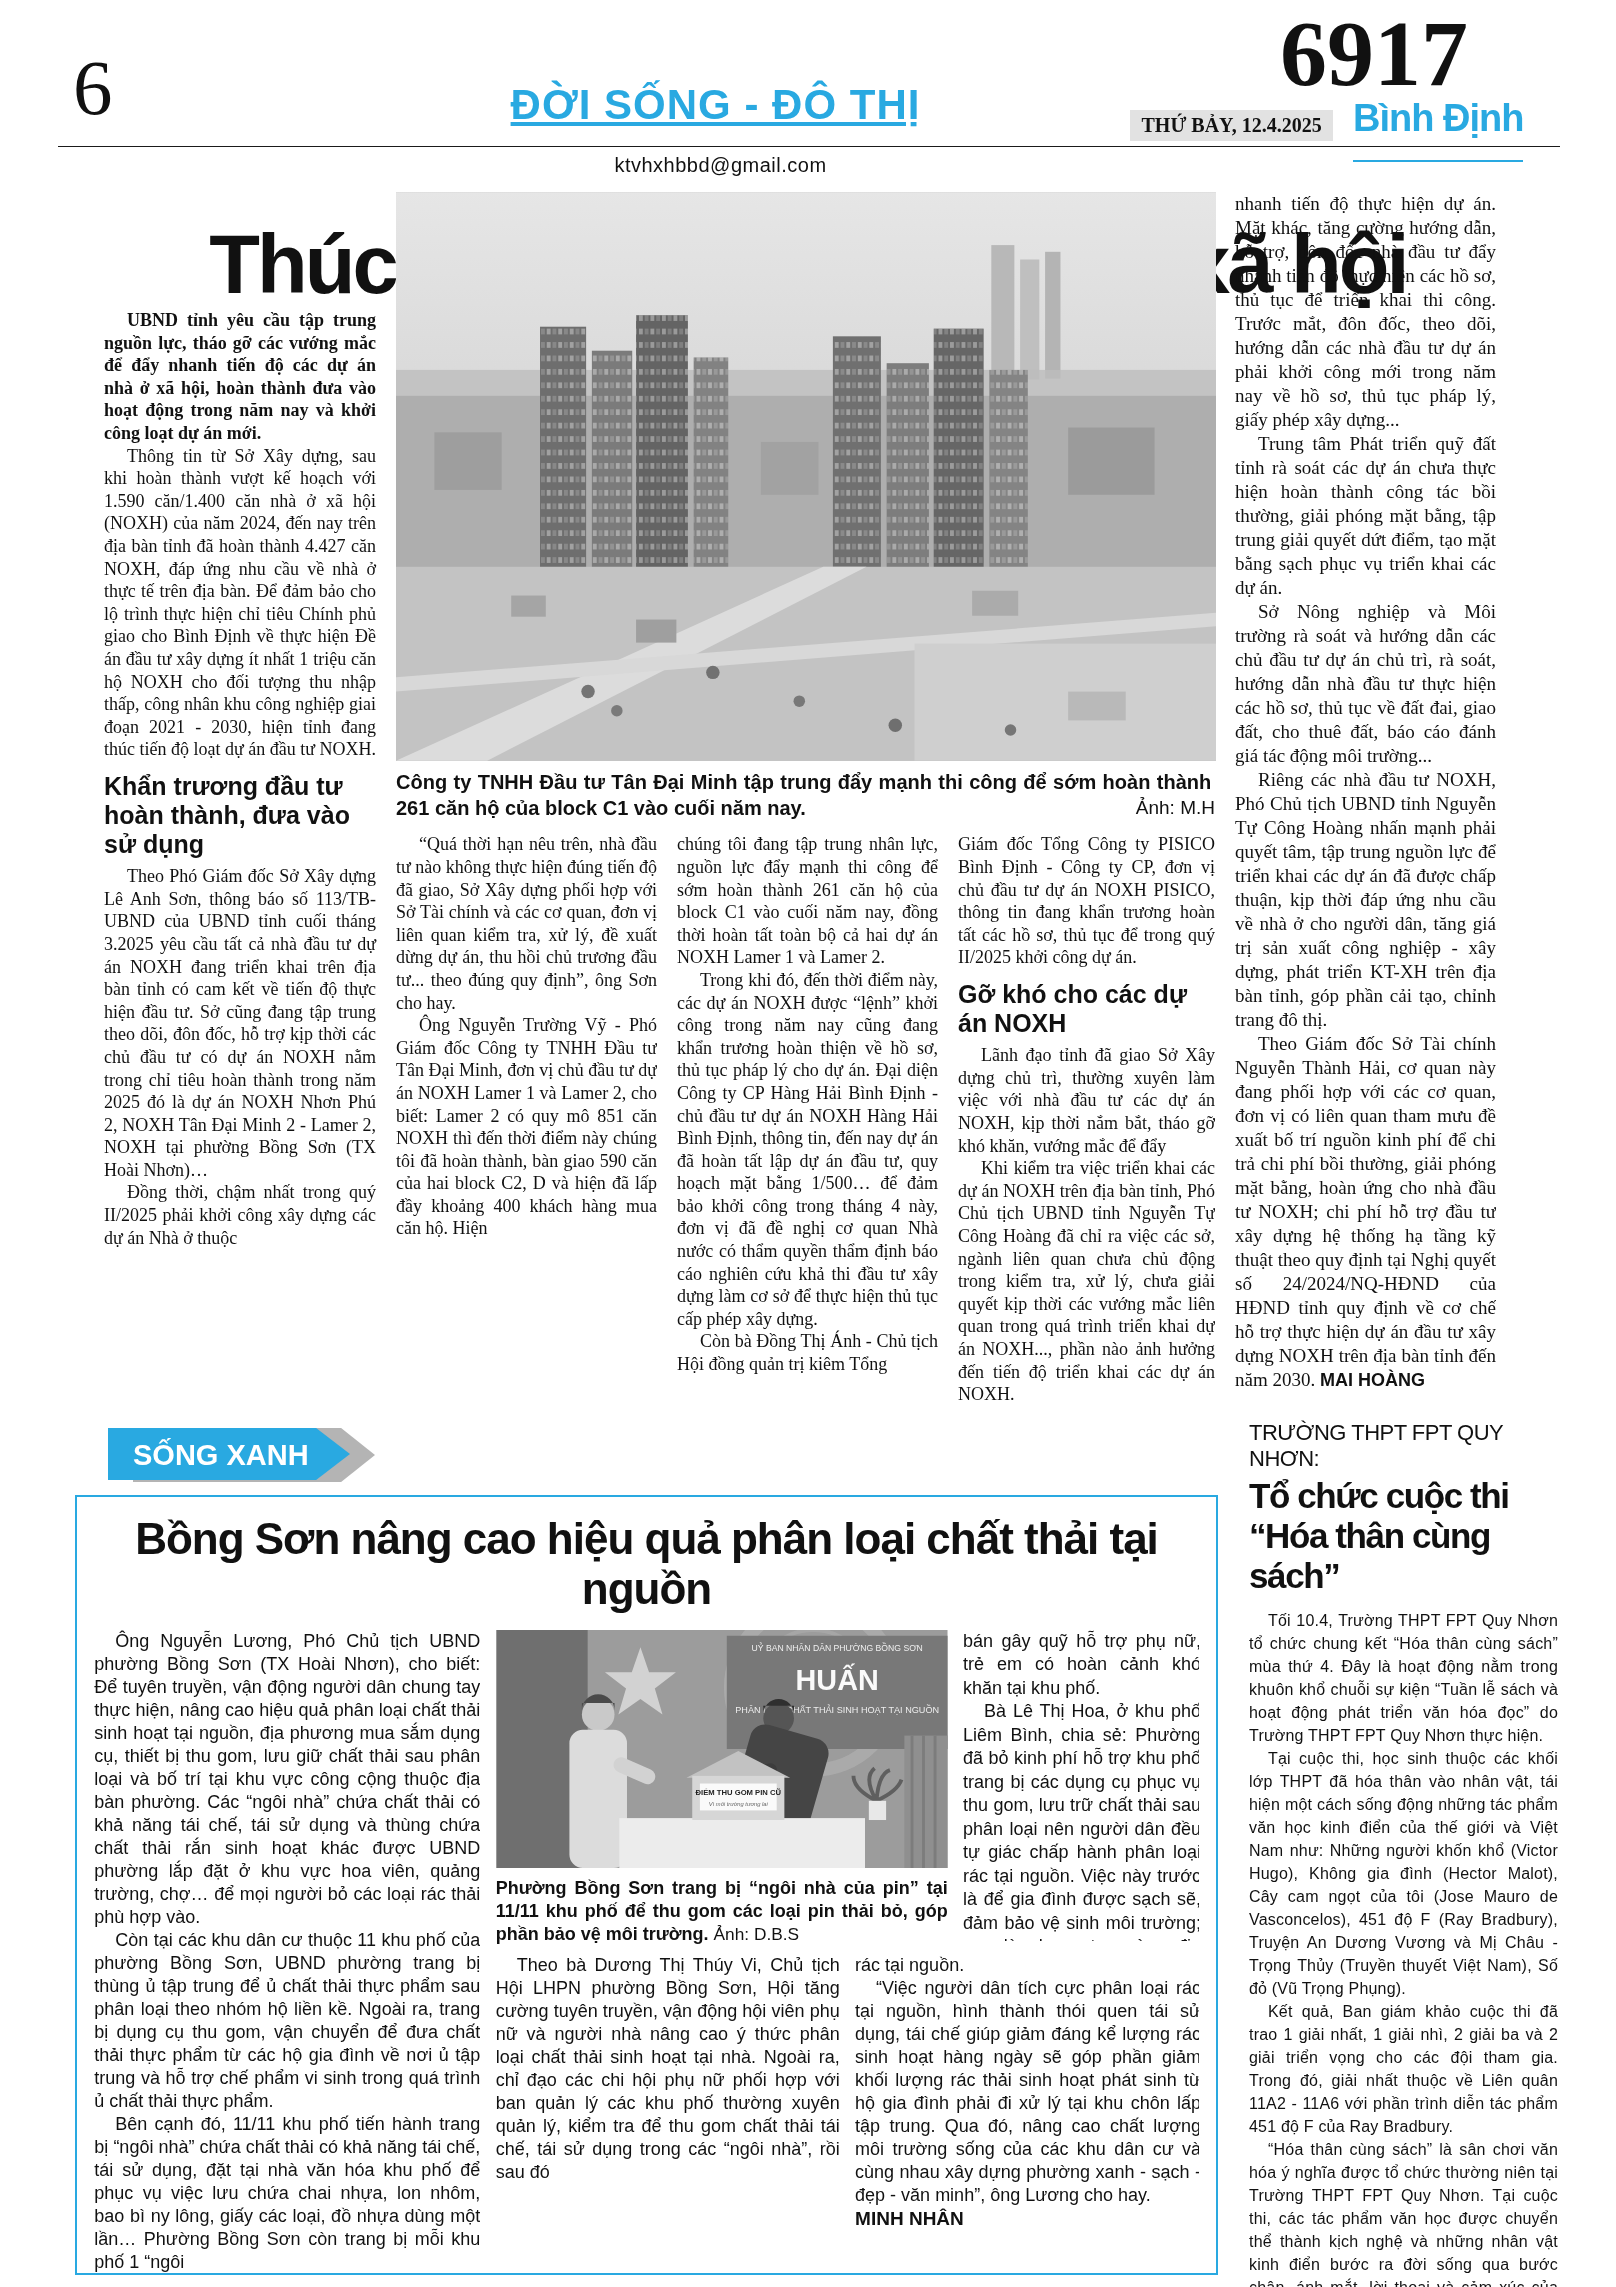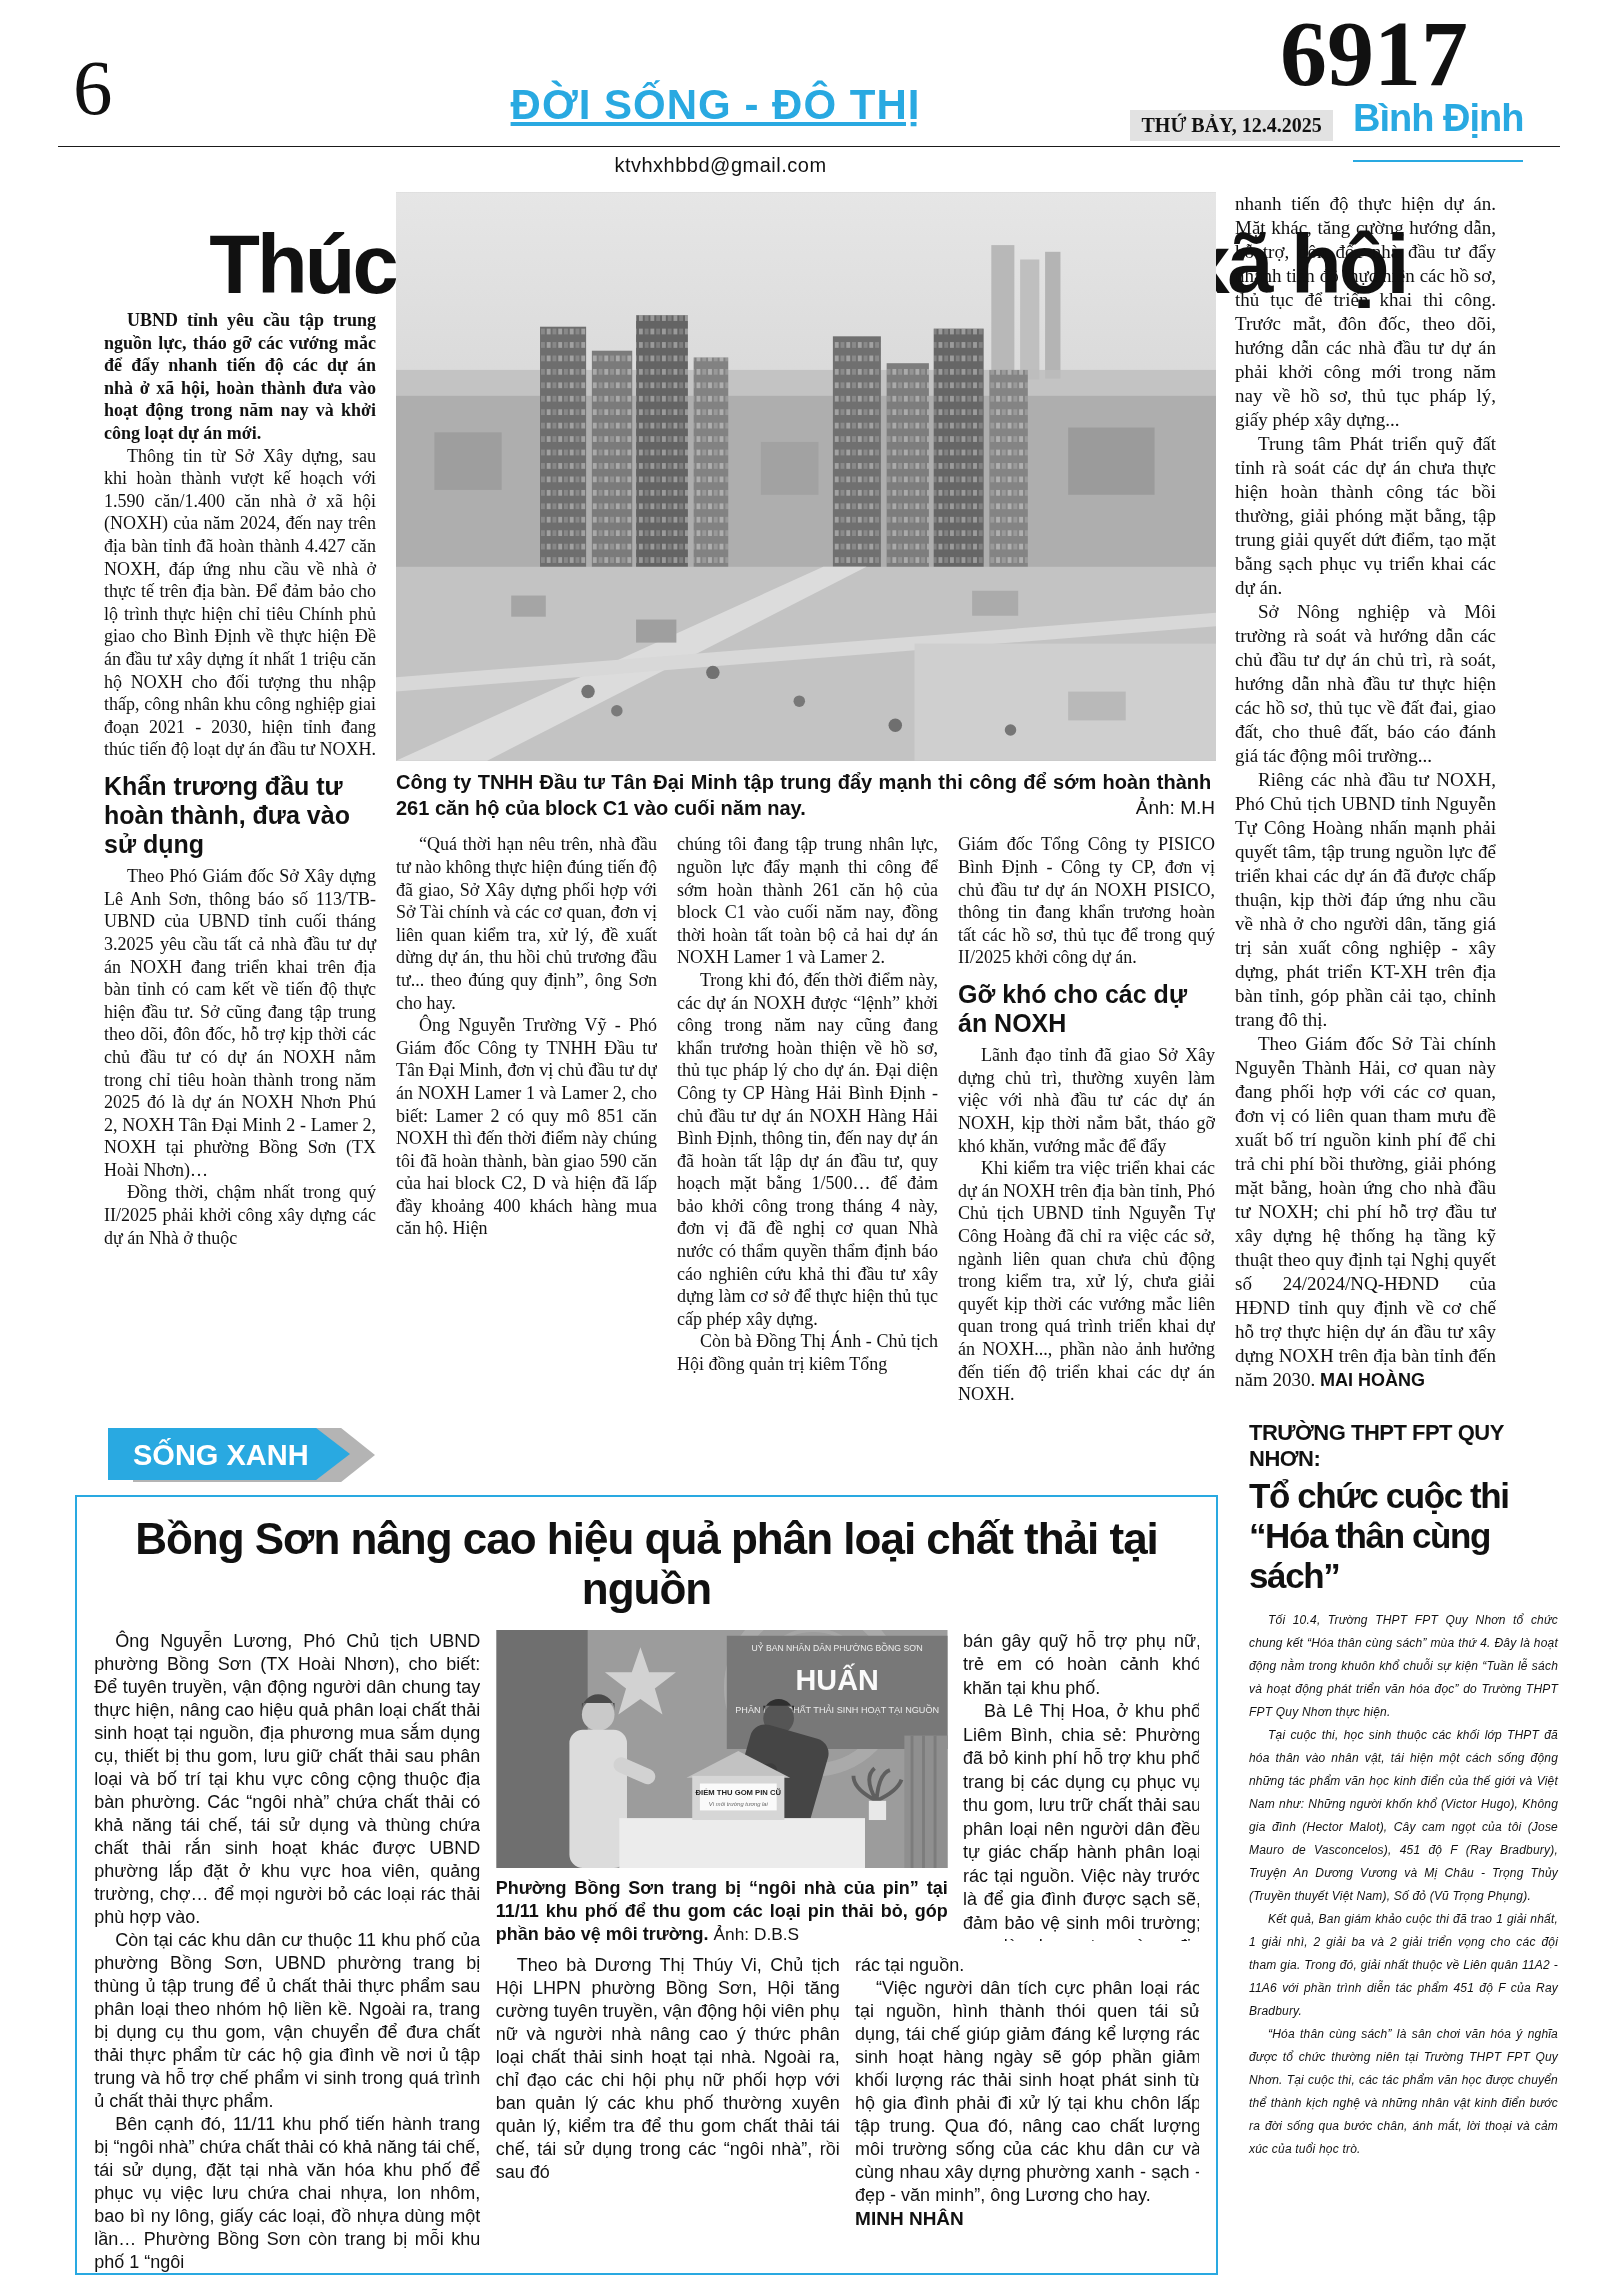--- a/index.html
+++ b/index.html
@@ -61,24 +61,24 @@
   .gcC{grid-column:3;grid-row:1;overflow:hidden;}
   .gsub{grid-column:2/4;grid-row:2;display:grid;grid-template-columns:344px 346px;gap:15.4px;overflow:hidden;}
   .gbody p{font-size:18px;line-height:23px;text-align:justify;margin:0;text-indent:21px;}
   .gbody p.cont{text-indent:0;}
   .gcC p{font-size:18px;line-height:23.5px;}
   .g-caption{margin-top:5.8px;font-weight:700;font-size:18px;line-height:23px;text-align:justify;}
   .g-caption .gcredit{font-weight:400;font-size:17.3px;}
   .g-byline{text-align:left;font-weight:700;font-size:19px;margin-top:1px;}
   
   .school{position:absolute;left:1249px;top:1420px;width:309px;}
-  .school .kicker{font-weight:700;font-size:22px;letter-spacing:-0.5px;margin:0 0 3.8px 0;}
+  .school .kicker{font-weight:400;font-size:22px;letter-spacing:-0.5px;margin:0 0 3.8px 0;}
   .school h3{font-weight:700;font-size:35px;line-height:40px;letter-spacing:-1.4px;margin:0 0 13.4px 0;}
-  .school p{font-size:12px;line-height:23px;letter-spacing:0.2px;text-align:justify;
-           margin:0;text-indent:19px;font-style:italic;}
+  .school p{font-size:16px;line-height:23px;letter-spacing:0.2px;text-align:justify;
+           margin:0;text-indent:19px;}
   :root{--accent:#29a9e1;}
 </style>
 </head>
 <body>
 
 <div class="page">
 
   <div class="pagenum">6</div>
   <div class="sect-title">ĐỜI SỐNG - ĐÔ THỊ</div>
   <div class="issue">6917</div>

